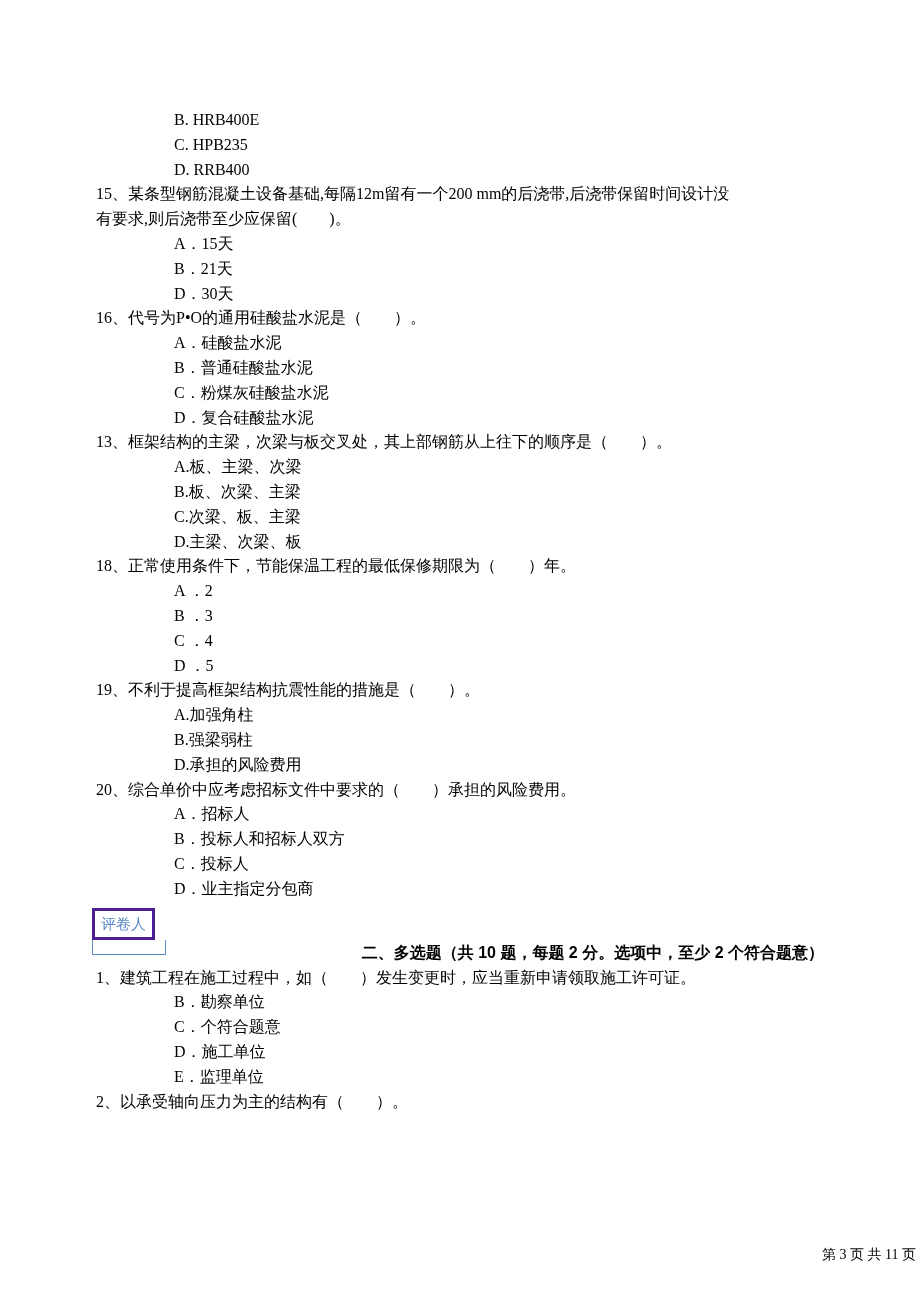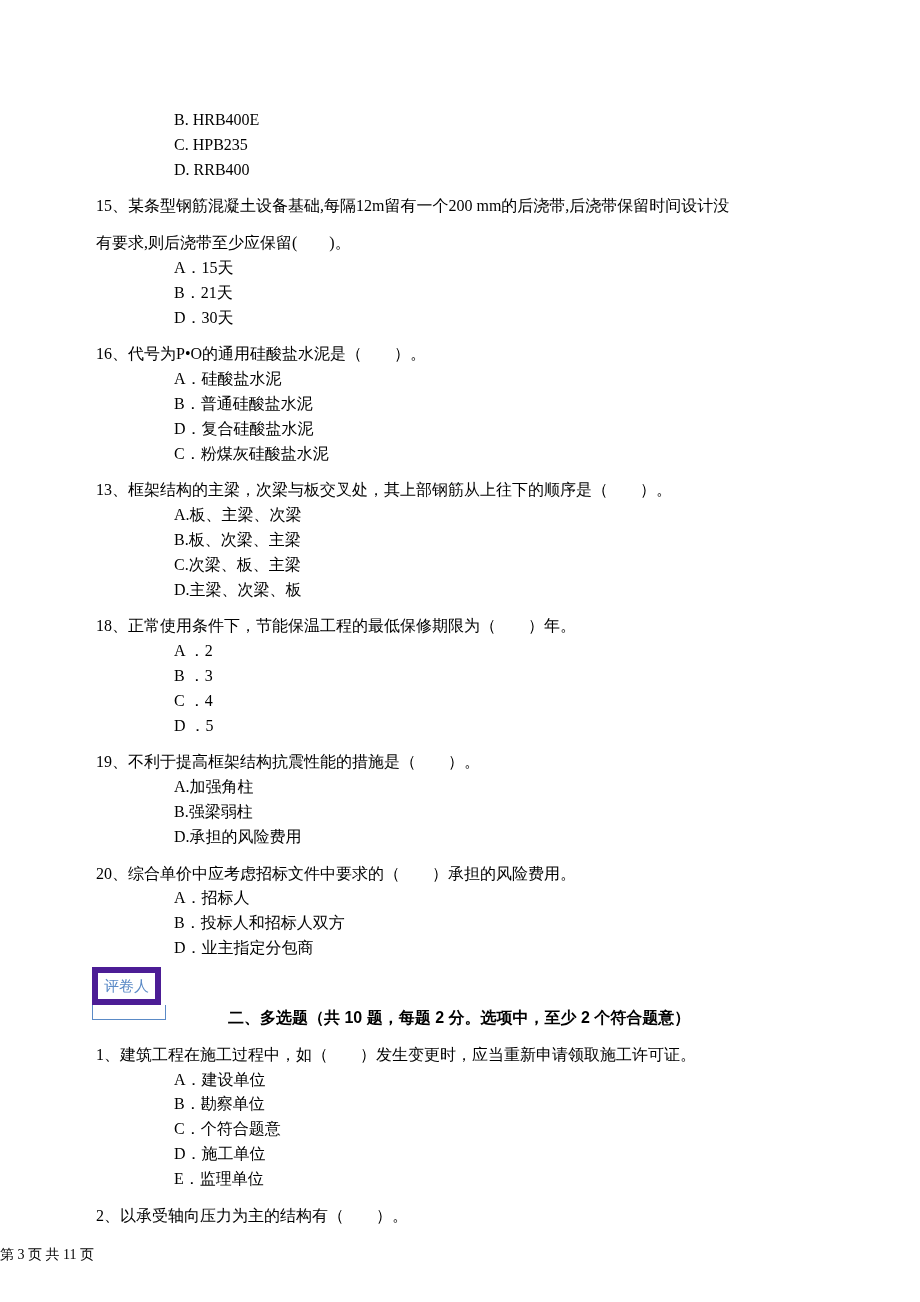--- a/index.html
+++ b/index.html
@@ -19,52 +19,52 @@
     position: relative;
   }
   .opt-line {
     padding-left: 82px;
   }
   .opt-line-b {
     padding-left: 82px;
   }
   .q-line {
     padding-left: 4px;
-    margin-top: 12px;
   }
   .grader-box-wrap {
     margin-top: 6px;
     margin-bottom: 4px;
   }
   .grader-box {
     display: inline-block;
-    border: 6px solid #4c1d95;
+    border: 3px solid #4c1d95;
     padding: 2px 6px 1px 6px;
     color: #5a8ac6;
     font-size: 15px;
   }
   .grader-under {
     border: 1px solid #5a8ac6;
     border-top: none;
     width: 72px;
     height: 14px;
   }
   .section-title {
     font-family: "SimHei", "黑体", sans-serif;
     font-weight: bold;
     font-size: 16px;
     padding-left: 136px;
     margin-top: -18px;
+    text-align: right;
   }
   .footer {
     position: absolute;
     bottom: 36px;
     left: 0;
     width: 100%;
-    text-align: left;
+    text-align: right;
     font-size: 14px;
     font-family: Liberation Serif, serif;
   }
 </style>
 </head>
 <body>
 
 <div class="page">
 
   <div class="opt-line">B. HRB400E</div>
@@ -73,22 +73,22 @@
 
   <div class="q-line">15、某条型钢筋混凝土设备基础,每隔12m留有一个200 mm的后浇带,后浇带保留时间设计没</div>
   <div class="q-line">有要求,则后浇带至少应保留(　　)。</div>
   <div class="opt-line-b">A．15天</div>
   <div class="opt-line-b">B．21天</div>
   <div class="opt-line-b">D．30天</div>
 
   <div class="q-line">16、代号为P•O的通用硅酸盐水泥是（　　）。</div>
   <div class="opt-line-b">A．硅酸盐水泥</div>
   <div class="opt-line-b">B．普通硅酸盐水泥</div>
+  <div class="opt-line-b">C．粉煤灰硅酸盐水泥</div>
   <div class="opt-line-b">D．复合硅酸盐水泥</div>
-  <div class="opt-line-b">C．粉煤灰硅酸盐水泥</div>
 
   <div class="q-line">13、框架结构的主梁，次梁与板交叉处，其上部钢筋从上往下的顺序是（　　）。</div>
   <div class="opt-line-b">A.板、主梁、次梁</div>
   <div class="opt-line-b">B.板、次梁、主梁</div>
   <div class="opt-line-b">C.次梁、板、主梁</div>
   <div class="opt-line-b">D.主梁、次梁、板</div>
 
   <div class="q-line">18、正常使用条件下，节能保温工程的最低保修期限为（　　）年。</div>
   <div class="opt-line-b">A ．2</div>
   <div class="opt-line-b">B ．3</div>
@@ -96,31 +96,31 @@
   <div class="opt-line-b">D ．5</div>
 
   <div class="q-line">19、不利于提高框架结构抗震性能的措施是（　　）。</div>
   <div class="opt-line-b">A.加强角柱</div>
   <div class="opt-line-b">B.强梁弱柱</div>
   <div class="opt-line-b">D.承担的风险费用</div>
 
   <div class="q-line">20、综合单价中应考虑招标文件中要求的（　　）承担的风险费用。</div>
   <div class="opt-line-b">A．招标人</div>
   <div class="opt-line-b">B．投标人和招标人双方</div>
+  <div class="opt-line-b">C．投标人</div>
   <div class="opt-line-b">D．业主指定分包商</div>
 
   <div class="grader-box-wrap">
     <div class="grader-box">评卷人</div>
     <div class="grader-under"></div>
   </div>
 
   <div class="section-title">二、多选题（共 10 题，每题 2 分。选项中，至少 2 个符合题意）</div>
 
   <div class="q-line">1、建筑工程在施工过程中，如（　　）发生变更时，应当重新申请领取施工许可证。</div>
-  <div class="opt-line-b">A．建设单位</div>
   <div class="opt-line-b">B．勘察单位</div>
   <div class="opt-line-b">C．个符合题意</div>
   <div class="opt-line-b">D．施工单位</div>
   <div class="opt-line-b">E．监理单位</div>
 
   <div class="q-line">2、以承受轴向压力为主的结构有（　　）。</div>
 
   <div class="footer">第 3 页 共 11 页</div>
 </div>
 

